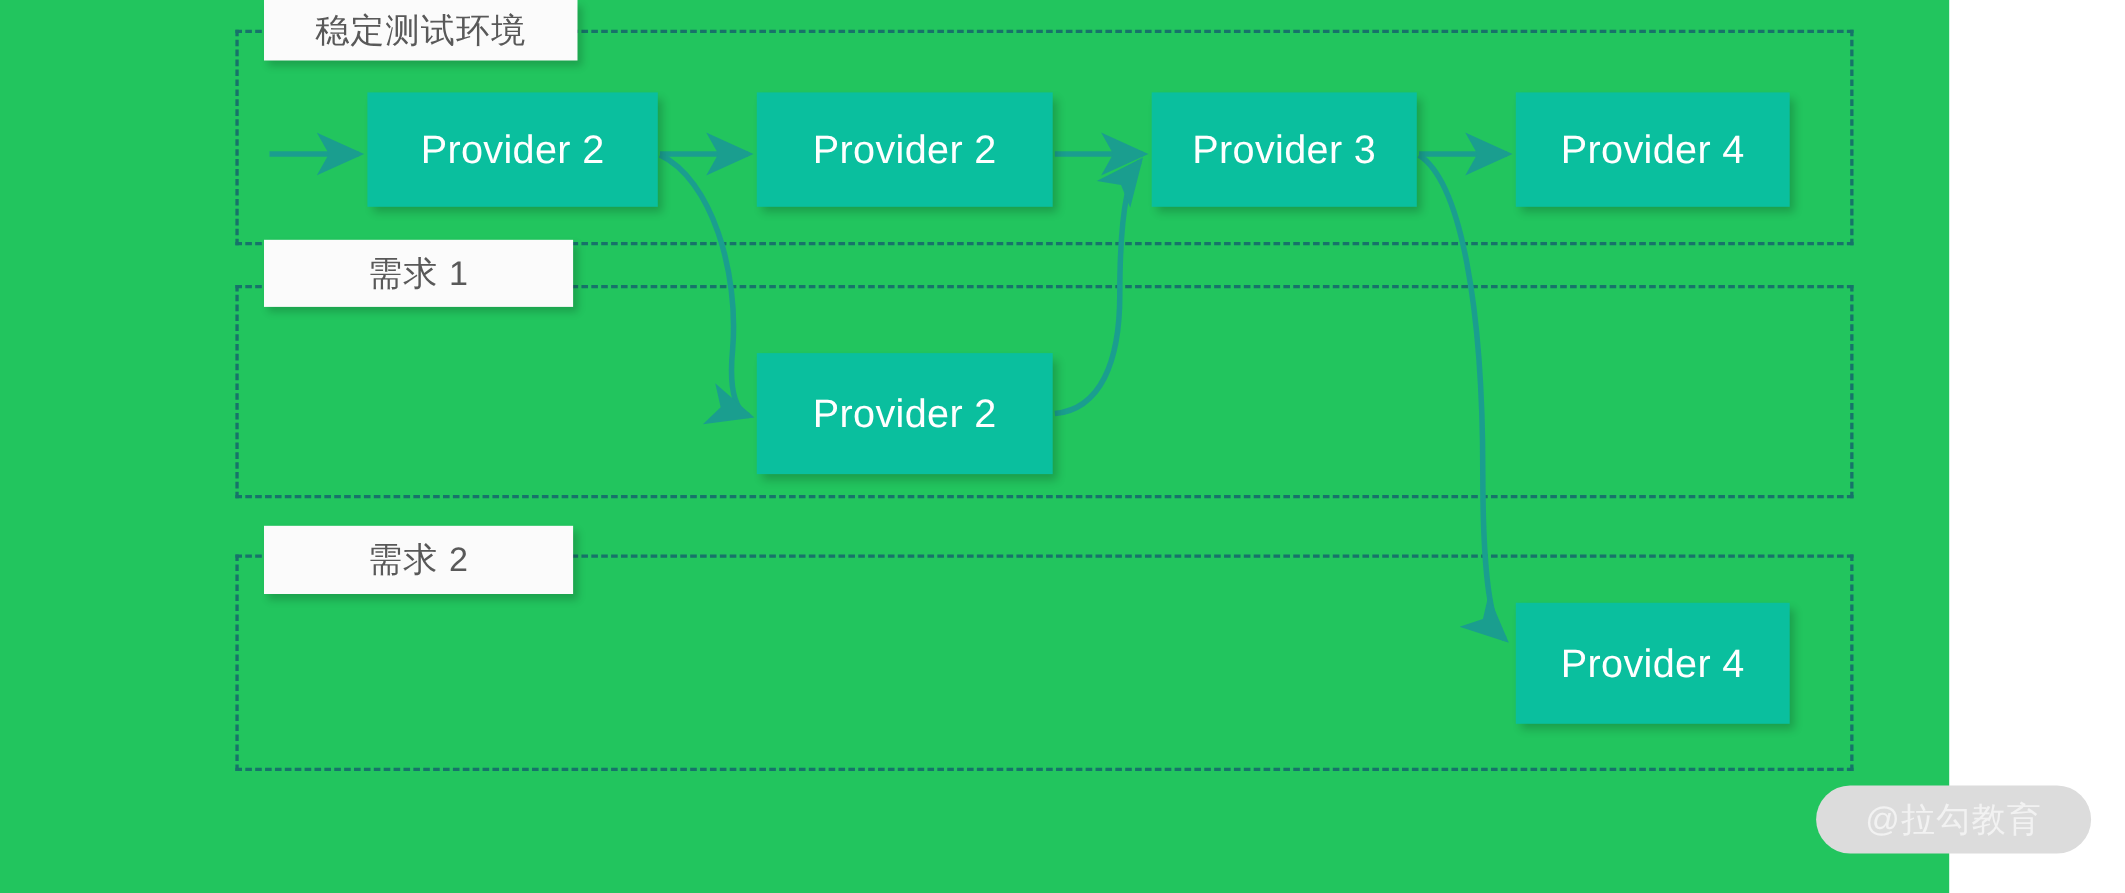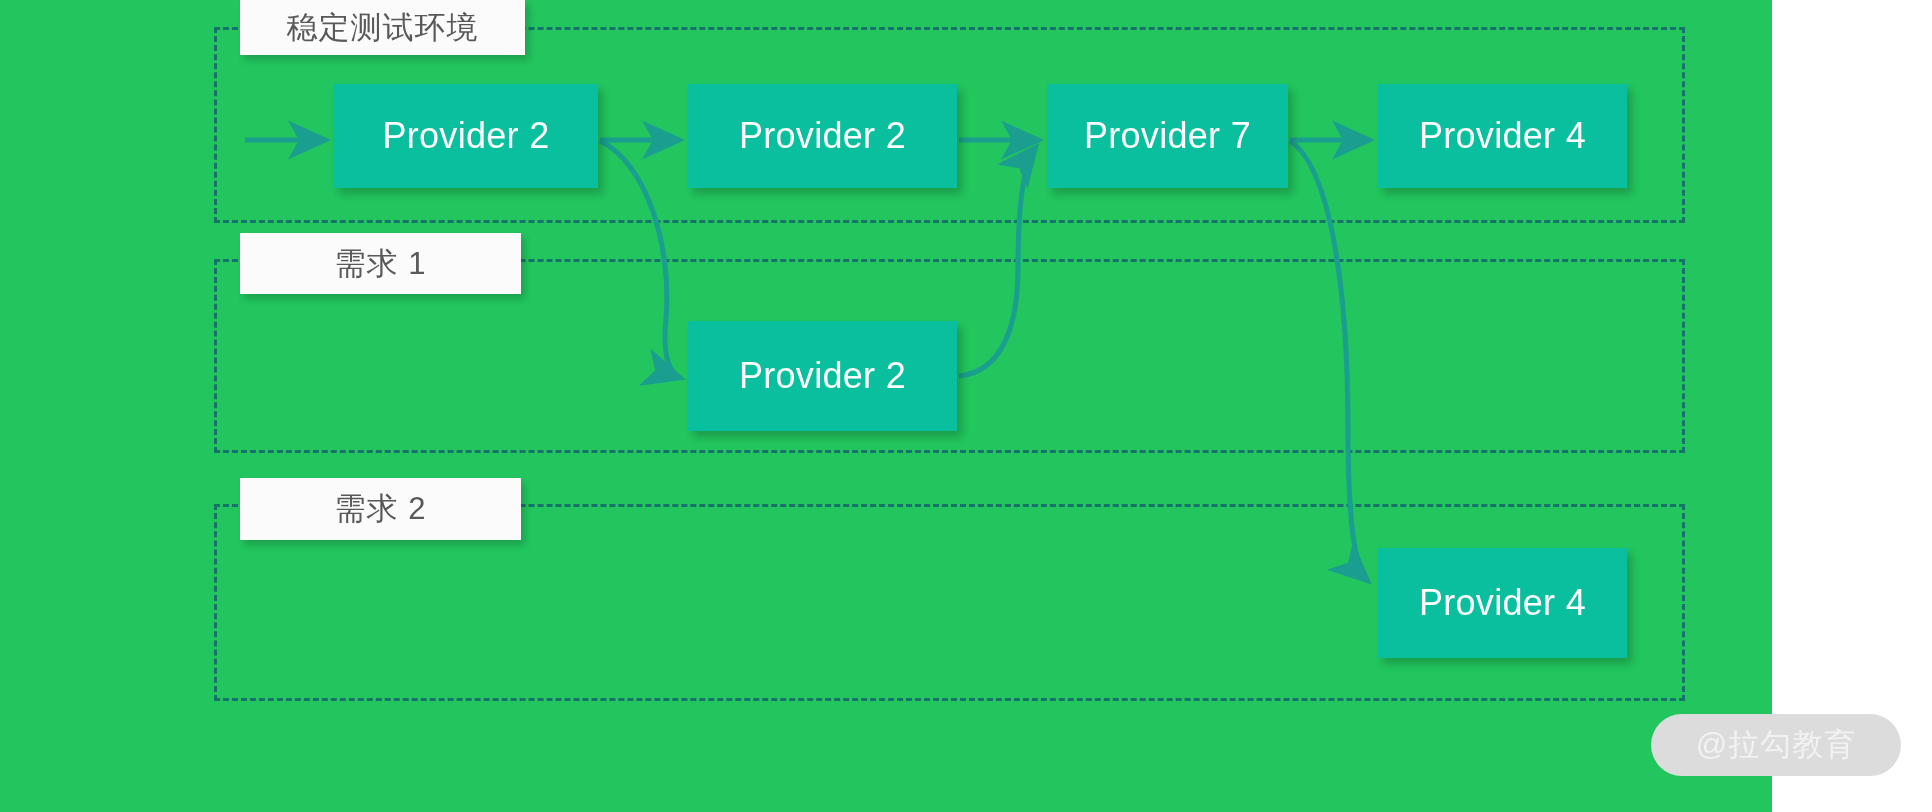--- a/index.html
+++ b/index.html
@@ -120,35 +120,35 @@
     <path d="M600,141 C 647,163 672,248 666,318 C 662,360 671,375 681,378" fill="none" stroke="#1a9e8f" stroke-width="5" marker-end="url(#ah)"></path>
 
     <path d="M959,376 C 1000,372 1018,330 1018,268 C 1018,204 1024,162 1036,147" fill="none" stroke="#1a9e8f" stroke-width="5" marker-end="url(#ah)"></path>
 
     <path d="M1290,141 C 1329,166 1348,283 1348,430 C 1348,530 1356,570 1368,581" fill="none" stroke="#1a9e8f" stroke-width="5" marker-end="url(#ah)"></path>
   </svg>
 
   <div class="zone-label" style="left:240px; top:0px; width:285px; height:55px;">
     <span>稳定测试环境</span>
   </div>
-  <div class="zone-label" style="left:240px; top:233px; width:281px; height:61px;text-align:center;">
+  <div class="zone-label" style="left:240px; top:218px; width:281px; height:61px;text-align:center;">
     <span>需求 1</span>
   </div>
   <div class="zone-label" style="left:240px; top:478px; width:281px; height:62px;align-items:center;">
     <span>需求 2</span>
   </div>
 
   <div class="node" style="left:334px; top:84px; width:264px; height:104px;">
     <span>Provider 2</span>
   </div>
   <div class="node" style="left:688px; top:84px; width:269px; height:104px;">
     <span>Provider 2</span>
   </div>
   <div class="node" style="left:1047px; top:84px; width:241px; height:104px;">
-    <span>Provider 7</span>
+    <span>Provider 3</span>
   </div>
   <div class="node" style="left:1378px; top:84px; width:249px; height:104px;">
     <span>Provider 4</span>
   </div>
 
   <div class="node" style="left:688px; top:321px; width:269px; height:110px;">
     <span>Provider 2</span>
   </div>
   <div class="node" style="left:1378px; top:548px; width:249px; height:110px;">
     <span>Provider 4</span>

